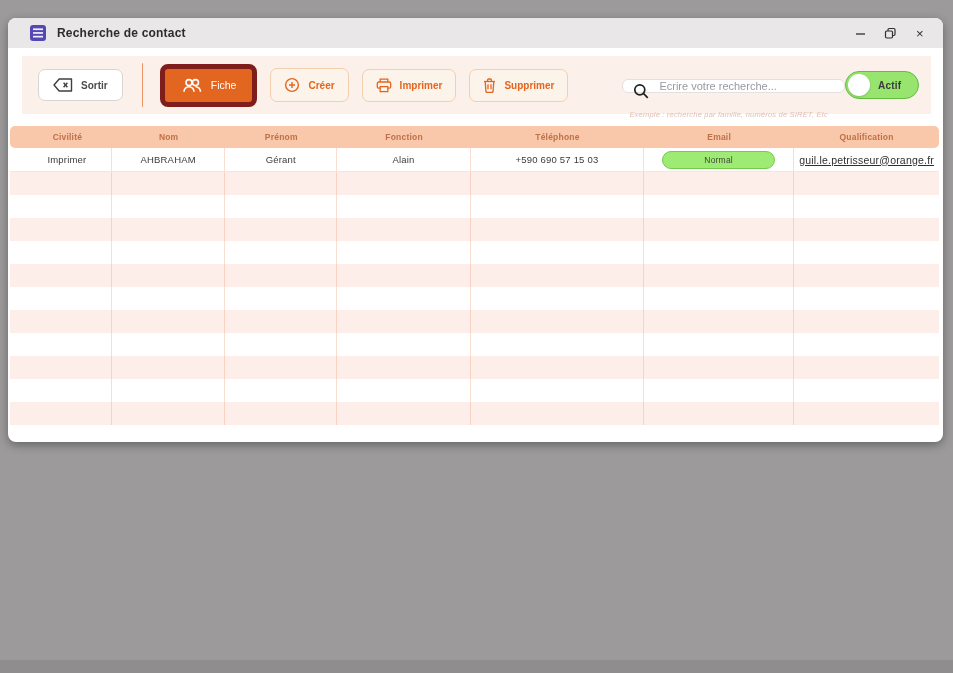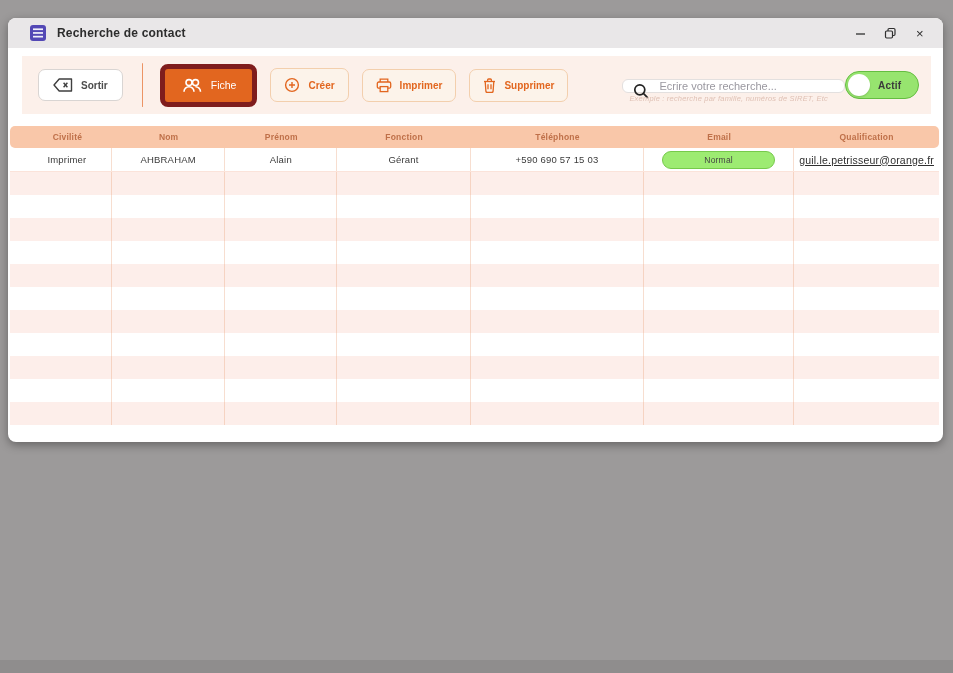--- a/index.html
+++ b/index.html
@@ -55,21 +55,21 @@
   }
   .search-wrap { position:relative; margin-left:54px; width:302px; }
   .search-input {
     width:100%; height:14px; border:1px solid #e3e0df; border-radius:6px;
     padding:0 10px 0 36px; font-size:11px; color:#333; outline:none; background:#fff;
     font-family:inherit;
   }
   .search-input::placeholder { color:#9a98a0; }
   .search-icon { position:absolute; left:11px; top:7px; }
   .search-hint {
-    position:absolute; left:7px; top:18px; font-size:7.5px; font-style:italic;
+    position:absolute; left:7px; top:34px; font-size:7.5px; font-style:italic;
     color:#dfc0b4; white-space:nowrap;
   }
   .toggle {
     margin-left:auto; width:74px; height:28px; border-radius:15px;
     background:#97e46f; border:1.5px solid #64bd41; position:relative;
     display:flex; align-items:center; cursor:pointer; flex:0 0 auto;
   }
   .toggle-knob {
     position:absolute; left:2px; top:1.5px; width:22px; height:22px;
     background:#fff; border-radius:50%; box-shadow:0 1px 2px rgba(0,0,0,.15);
@@ -205,22 +205,22 @@
           <div class="hcell">Prénom</div>
           <div class="hcell">Fonction</div>
           <div class="hcell">Téléphone</div>
           <div class="hcell">Email</div>
           <div class="hcell">Qualification</div>
         </div>
       <div>
   <div class="grid-row trow data">
     <div class="tcell">Imprimer</div>
     <div class="tcell">AHBRAHAM</div>
+    <div class="tcell">Gérant</div>
     <div class="tcell">Alain</div>
-    <div class="tcell">Gérant</div>
     <div class="tcell">+590 690 57 15 03</div>
     <div class="tcell">
       <span class="badge">Normal</span>
     </div>
     <div class="tcell">
       <a class="email-link">guil.le.petrisseur@orange.fr</a>
     </div>
   </div>
 <div class="grid-row trow empty stripe">
             <div class="tcell"></div>

